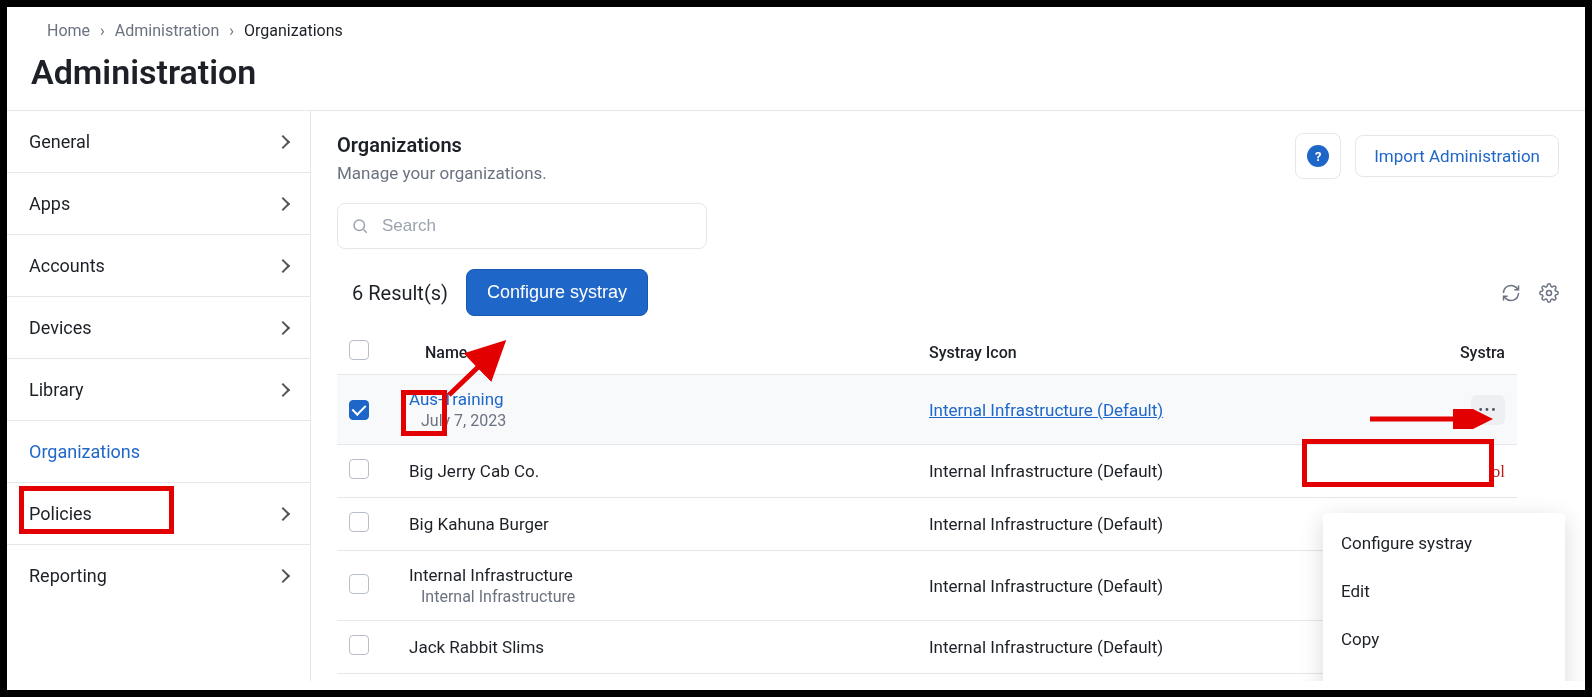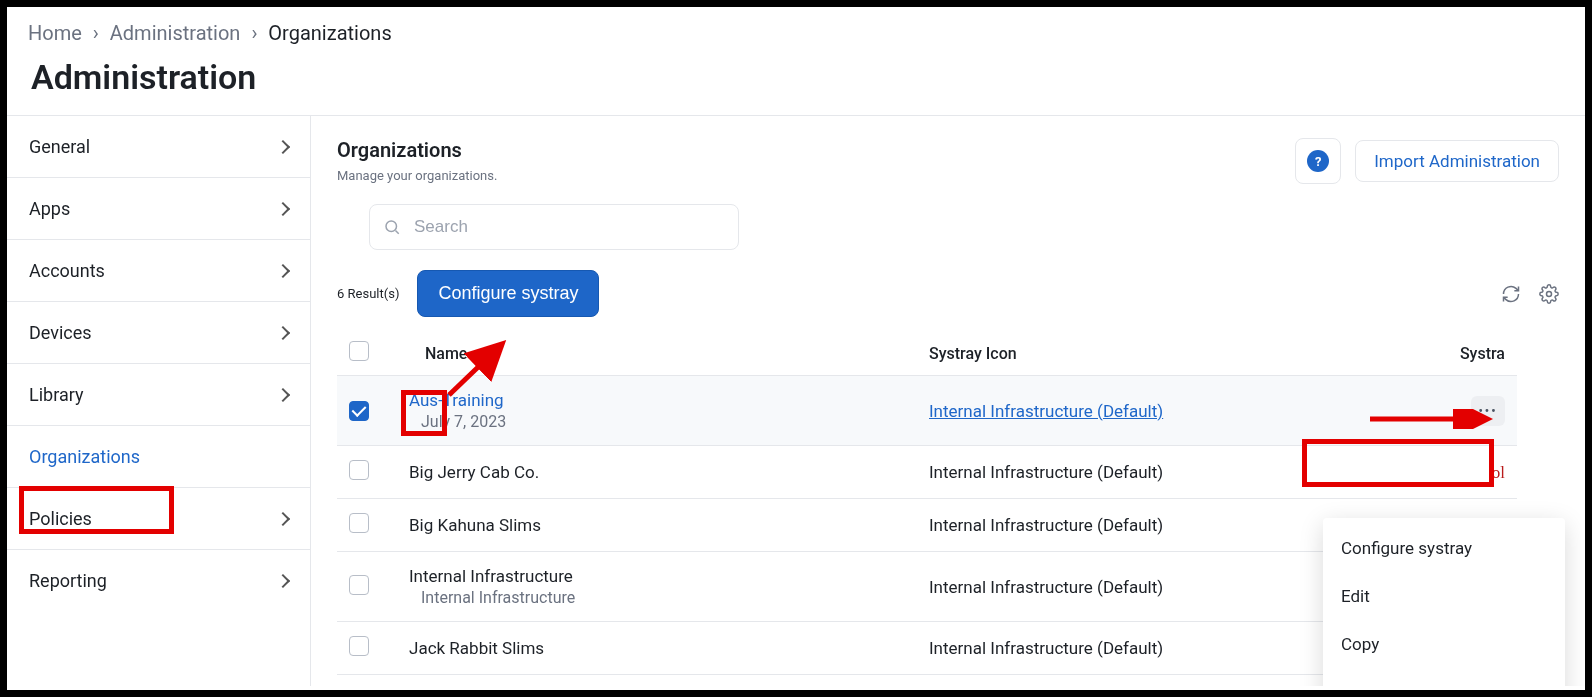--- a/index.html
+++ b/index.html
@@ -24,22 +24,22 @@
     background:#fff;
     width:1592px;
     height:697px;
     border:7px solid #000;
     position:relative;
     overflow:hidden;
   }
 
   
   .breadcrumb{
-    padding:14px 24px 2px 21px;
-    font-size:20px;
+    padding:14px 24px 2px 40px;
+    font-size:16px;
     color:var(--muted);
   }
   .breadcrumb a{color:var(--muted);text-decoration:none;}
   .breadcrumb .sep{margin:0 6px;color:var(--muted);}
   .breadcrumb .current{color:var(--text);}
 
   h1.page-title{
     margin:10px 24px 18px 24px;
     font-size:34px;
     font-weight:600;
@@ -83,21 +83,21 @@
   }
   .header-row{
     display:flex;
     align-items:flex-start;
     justify-content:space-between;
   }
   .header-left .sec-title{
     font-size:20px;font-weight:600;margin:0 0 6px 0;
   }
   .header-left .sec-sub{
-    font-size:13px;color:var(--muted);margin:0;
+    font-size:17px;color:var(--muted);margin:0;
   }
   .header-actions{display:flex;gap:14px;align-items:center;}
   .btn{
     display:inline-flex;align-items:center;justify-content:center;
     border:1px solid var(--border);
     background:#fff;
     padding:10px 18px;
     border-radius:8px;
     font-size:17px;
     color:var(--link);
@@ -109,42 +109,41 @@
     width:22px;height:22px;border-radius:50%;
     background:var(--accent);
     color:#fff;font-size:13px;font-weight:700;
     display:inline-flex;align-items:center;justify-content:center;
   }
 
   .search-wrap{
     margin-top:20px;
     width:370px;
     position:relative;
-    margin-left:32px;
   }
   .search-wrap input{
     width:100%;
     padding:12px 14px 12px 44px;
     border:1px solid var(--border);
     border-radius:8px;
     font-size:17px;
     color:var(--text);
   }
   .search-wrap input::placeholder{color:#9ca3af;}
   .search-icon{
     position:absolute;left:14px;top:50%;transform:translateY(-50%);
     width:18px;height:18px;stroke:#9ca3af;fill:none;stroke-width:2;
   }
 
   .toolbar-row{
     display:flex;align-items:center;justify-content:space-between;
     margin-top:20px;
   }
   .toolbar-left{display:flex;align-items:center;gap:18px;}
-  .results-text{font-size:13px;color:var(--text);}
+  .results-text{font-size:20px;color:var(--text);margin-left:15px;}
   .btn-primary{
     background:var(--accent);
     border:1px solid var(--accent-dark);
     color:#fff;
     padding:12px 20px;
     border-radius:8px;
     font-size:18px;
     cursor:pointer;
   }
   .toolbar-right{display:flex;gap:18px;align-items:center;}
@@ -340,21 +339,21 @@
             </td>
           </tr>
           <tr>
             <td><span class="chk"></span></td>
             <td><span>Big Jerry Cab Co.</span></td>
             <td><span>Internal Infrastructure (Default)</span></td>
             <td style="text-align:right"><span class="trunc">ol</span></td>
           </tr>
           <tr>
             <td><span class="chk"></span></td>
-            <td><span>Big Kahuna Slims</span></td>
+            <td><span>Big Kahuna Burger</span></td>
             <td><span>Internal Infrastructure (Default)</span></td>
             <td style="text-align:right"><span class="trunc">b</span></td>
           </tr>
           <tr>
             <td><span class="chk"></span></td>
             <td>
               <span>Internal Infrastructure</span>
               <div class="date-sub">Internal Infrastructure</div>
             </td>
             <td><span>Internal Infrastructure (Default)</span></td>

